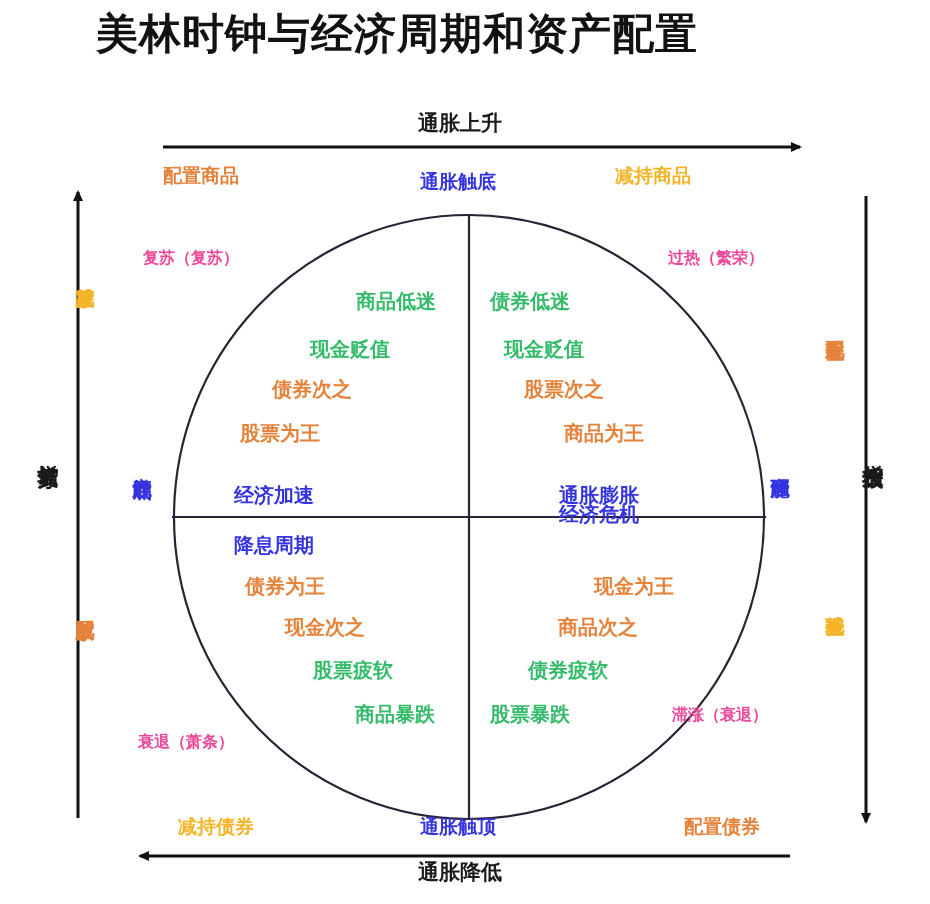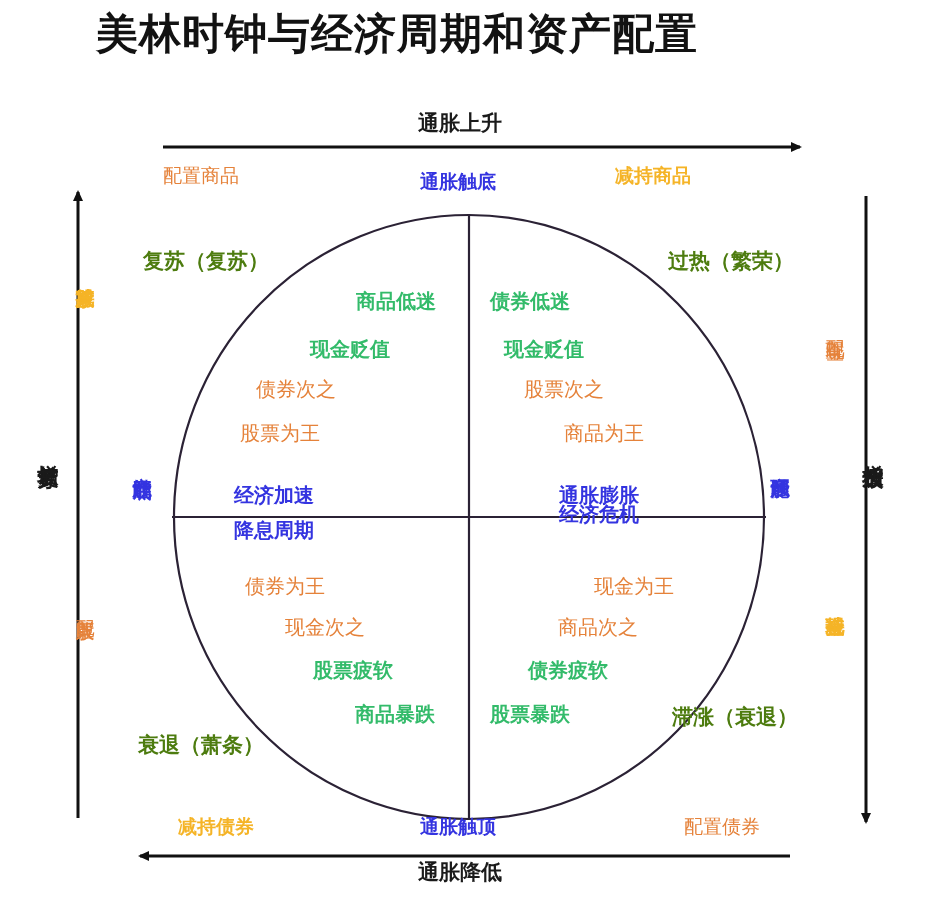--- a/index.html
+++ b/index.html
@@ -21,26 +21,26 @@
     line-height:1.26; white-space:normal;
     letter-spacing:1px;
   }
 
   
   #axes{position:absolute;left:0;top:0;width:930px;height:904px;}
 
   
   .black{color:#1a1a1a;font-weight:700;}
   .green{color:#33bb6a;font-weight:700;}
-  .orange{color:#e5823a;font-weight:400;}
+  .orange{color:#e5823a;font-weight:700;}
   .yellow{color:#f5b427;font-weight:700;}
   .blue{color:#3434e0;font-weight:700;}
 
   .axis-title{font-size:21px;}
-  .corner{font-size:21px;color:#4d7c0f;font-weight:700;}
+  .corner{font-size:16px;color:#ec4899;font-weight:700;}
   .asset{font-size:20px;}
   .centerlbl{font-size:20px;}
   .sidetag{font-size:19px;}
 
   
   .vert{
     writing-mode:vertical-rl;
     text-orientation:upright;
     letter-spacing:1px;
   }
@@ -94,30 +94,30 @@
   <div class="t sidetag blue vert" style="left:771px;top:462px;">产能触顶</div>
   <div class="t sidetag yellow vert" style="left:826px;top:600px;">减持现金</div>
 
   <div class="t corner" style="left:143px;top:250px;">复苏（复苏）</div>
   <div class="t corner" style="left:668px;top:250px;">过热（繁荣）</div>
   <div class="t corner" style="left:138px;top:734px;">衰退（萧条）</div>
   <div class="t corner" style="left:672px;top:707px;font-family:Liberation Serif, serif;">滞涨（衰退）</div>
 
   <div class="t asset green" style="left:356px;top:291px;">商品低迷</div>
   <div class="t asset green" style="left:310px;top:339px;">现金贬值</div>
-  <div class="t asset orange" style="left:256px;top:379px;">债券次之</div>
+  <div class="t asset orange" style="left:272px;top:379px;">债券次之</div>
   <div class="t asset orange" style="left:240px;top:423px;">股票为王</div>
 
   <div class="t asset green" style="left:490px;top:291px;">债券低迷</div>
   <div class="t asset green" style="left:504px;top:339px;">现金贬值</div>
   <div class="t asset orange" style="left:524px;top:379px;">股票次之</div>
   <div class="t asset orange" style="left:564px;top:423px;">商品为王</div>
 
   <div class="t centerlbl blue" style="left:234px;top:485px;">经济加速</div>
-  <div class="t centerlbl blue" style="left:234px;top:520px;">降息周期</div>
+  <div class="t centerlbl blue" style="left:234px;top:535px;">降息周期</div>
   <div class="t centerlbl blue" style="left:559px;top:485px;">通胀膨胀</div>
   <div class="t centerlbl blue" style="left:559px;top:504px;">经济危机</div>
 
   <div class="t asset orange" style="left:245px;top:576px;">债券为王</div>
   <div class="t asset orange" style="left:285px;top:617px;">现金次之</div>
   <div class="t asset green" style="left:313px;top:660px;">股票疲软</div>
   <div class="t asset green" style="left:355px;top:704px;">商品暴跌</div>
 
   <div class="t asset orange" style="left:594px;top:576px;">现金为王</div>
   <div class="t asset orange" style="left:558px;top:617px;">商品次之</div>

